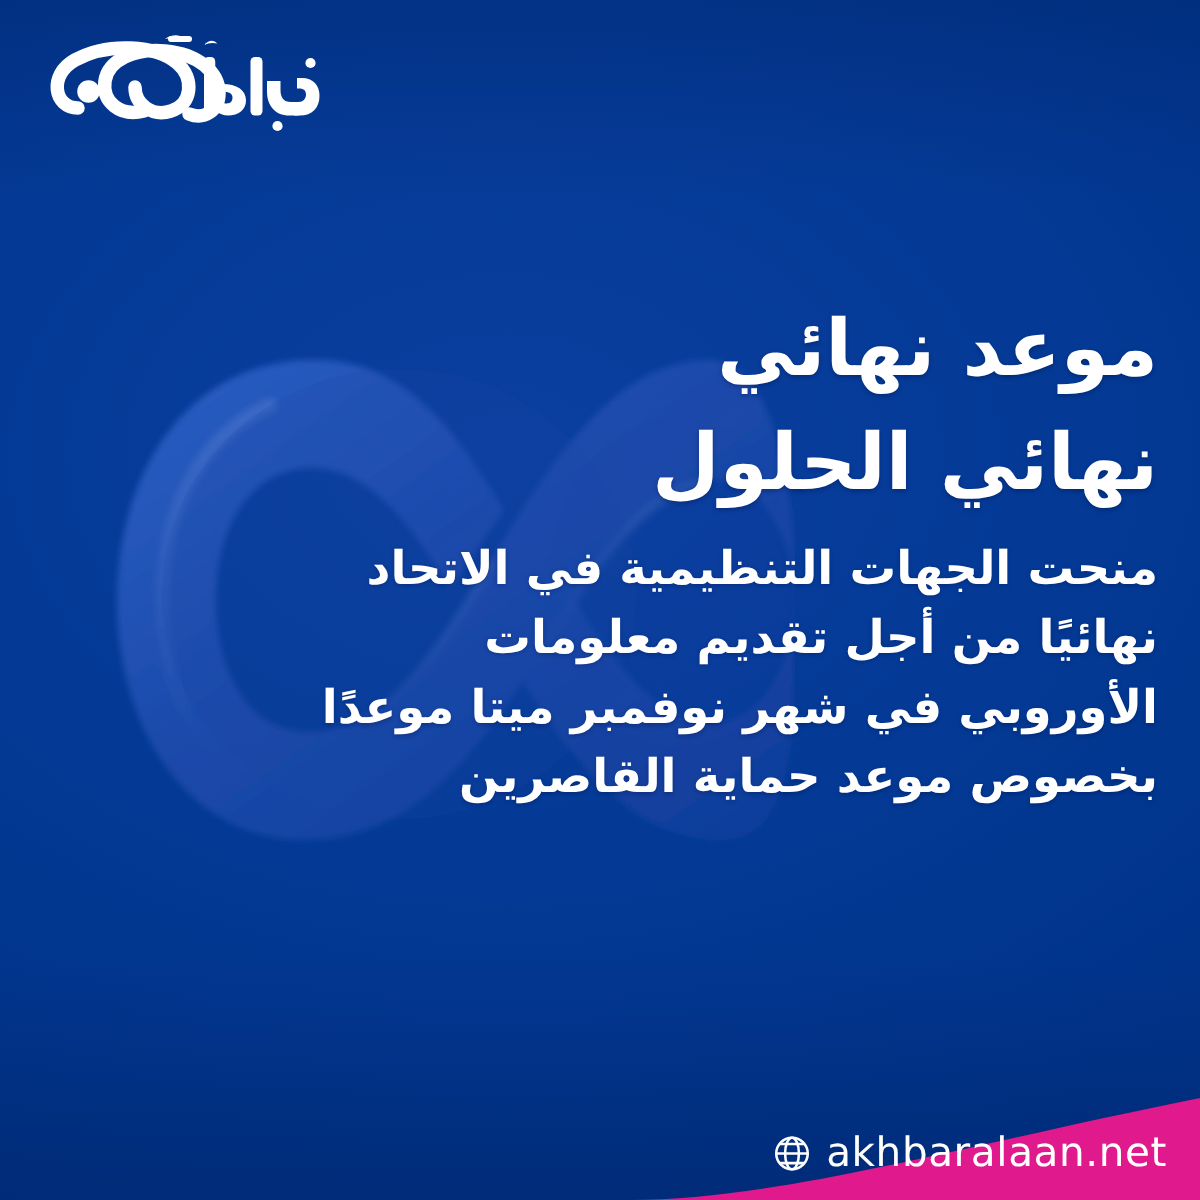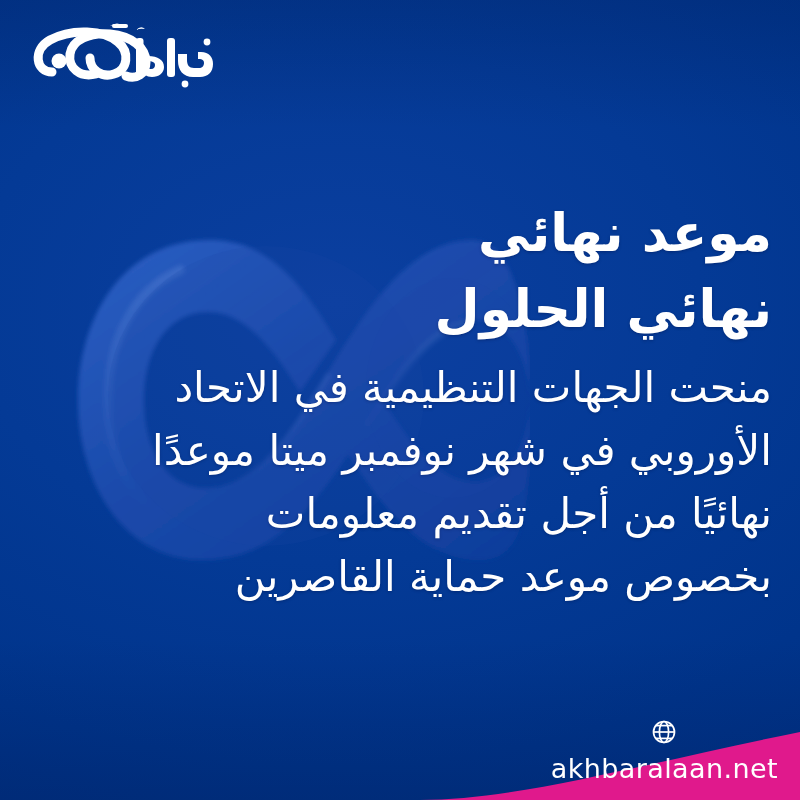--- a/index.html
+++ b/index.html
@@ -74,23 +74,23 @@
     line-height: 1.46;
     font-weight: 700;
     letter-spacing: 0px;
     margin: 0;
     text-shadow: 0 1px 3px rgba(0,14,60,0.35);
   }
   .headline .hl-line { display: block; white-space: nowrap; }
 
   .body-text {
     color: #ffffff;
-    font-size: 42px;
+    font-size: 31px;
     line-height: 1.50;
-    font-weight: 400;
+    font-weight: 700;
     margin: 8px 0 0 0;
     text-shadow: 0 1px 3px rgba(0,14,60,0.30);
   }
   .body-text .bd-line { display: block; white-space: nowrap; }
 
   
   .footer-wedge {
     position: absolute;
     left: 0;
     bottom: 0;
@@ -98,21 +98,20 @@
     height: 110px;
     pointer-events: none;
   }
   .footer-wedge svg { display: block; width: 100%; height: 100%; }
 
   .footer-brand {
     position: absolute;
     right: 22px;
     bottom: 18px;
     display: flex;
-    flex-direction: column;
     align-items: center;
     gap: 10px;
     direction: ltr;
   }
   .globe-icon {
     width: 26px;
     height: 26px;
     flex: 0 0 auto;
     display: block;
   }
@@ -224,22 +223,22 @@
     </svg>
   </div>
 
   <div class="content">
     <h1 class="headline">
       <span class="hl-line">موعد نهائي</span>
       <span class="hl-line">نهائي الحلول</span>
     </h1>
     <p class="body-text">
       <span class="bd-line">منحت الجهات التنظيمية في الاتحاد</span>
+      <span class="bd-line">نهائيًا من أجل تقديم معلومات</span>
       <span class="bd-line">الأوروبي في شهر نوفمبر ميتا موعدًا</span>
-      <span class="bd-line">نهائيًا من أجل تقديم معلومات</span>
       <span class="bd-line">بخصوص موعد حماية القاصرين</span>
     </p>
   </div>
 
   <div class="footer-wedge">
     <svg viewBox="0 0 800 110" preserveAspectRatio="none" xmlns="http://www.w3.org/2000/svg" aria-hidden="true">
       <path d="M 420 110 C 520 110, 640 74, 800 42 L 800 110 Z" fill="#E0198C"></path>
     </svg>
   </div>
 

